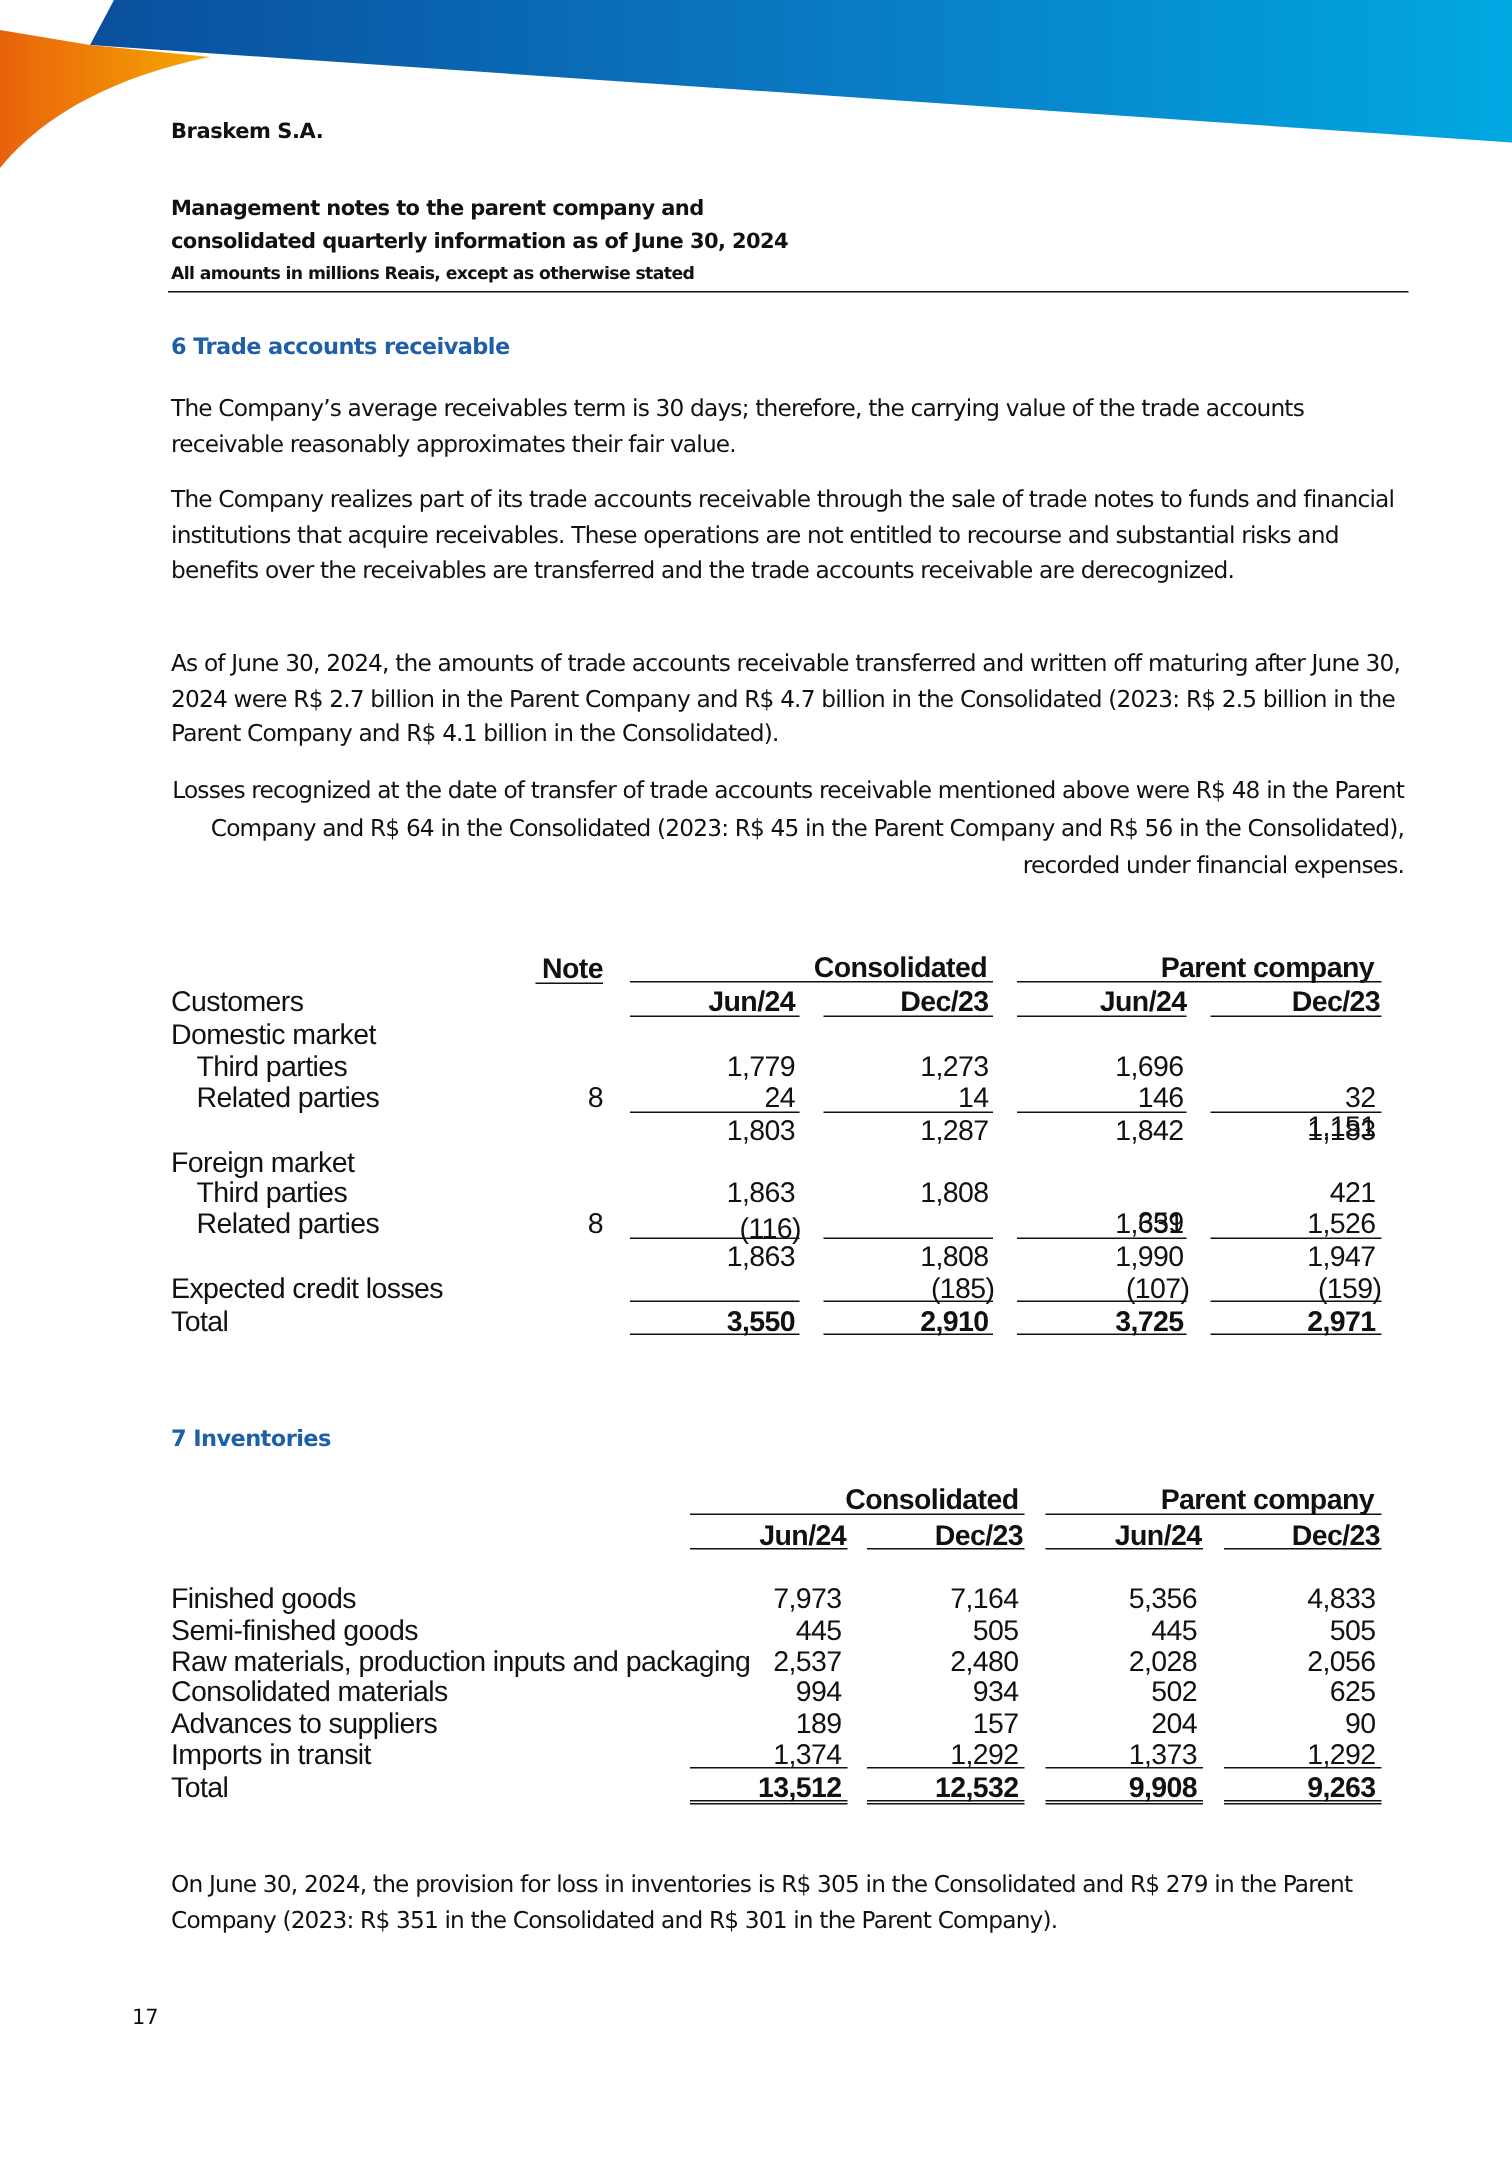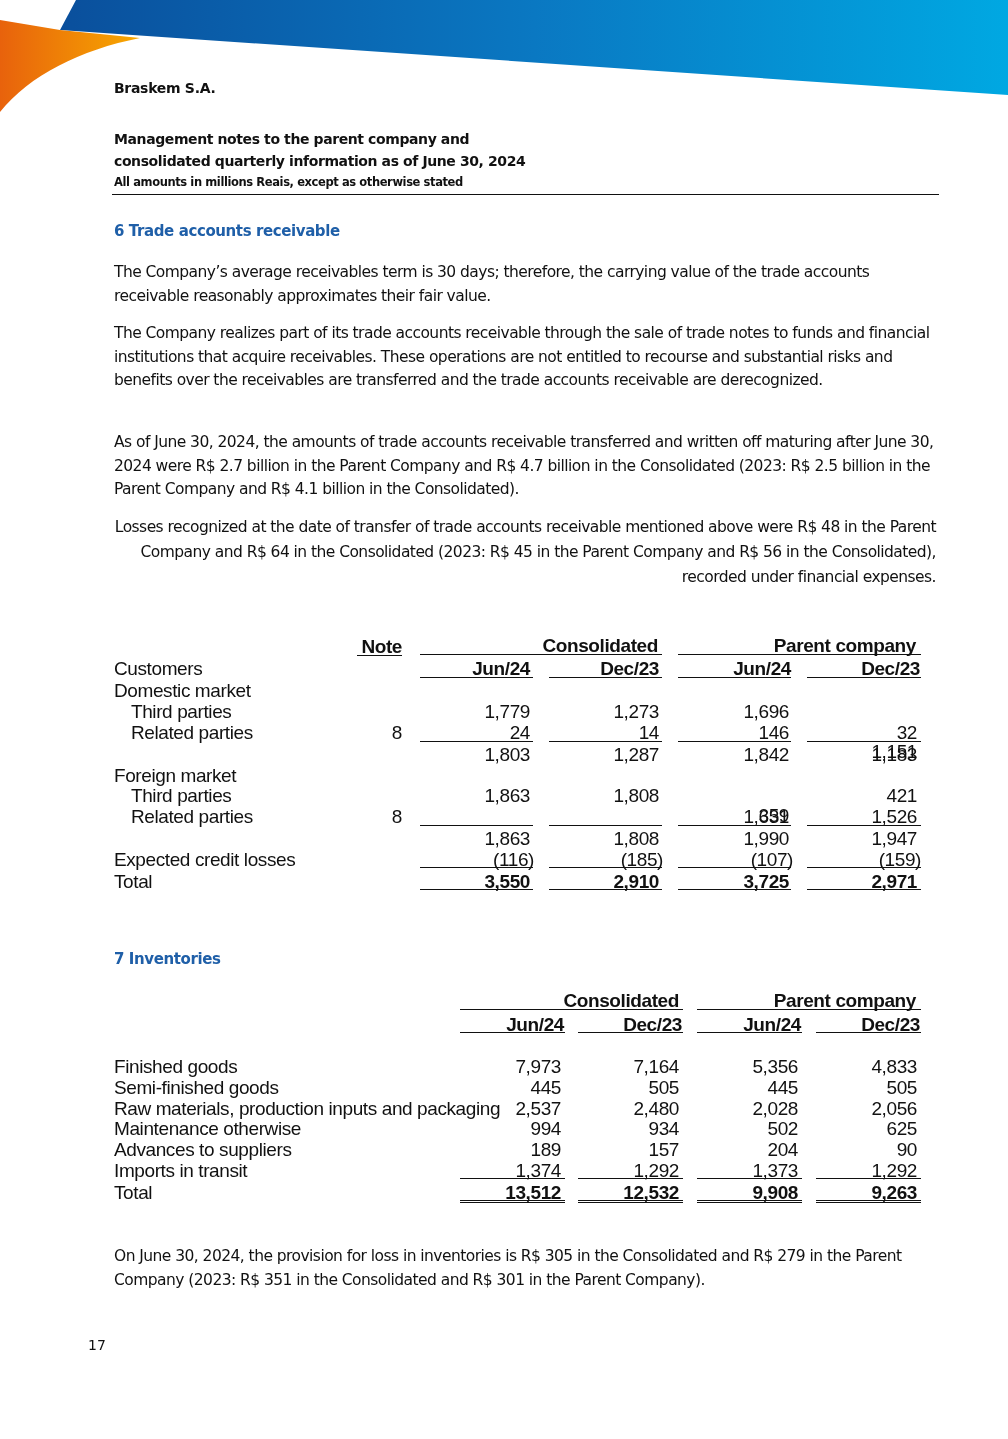--- a/index.html
+++ b/index.html
@@ -111,21 +111,21 @@
   <div class="ul" style="left:549px;width:113px;top:825px;"></div>
   <div class="ul" style="left:678px;width:113px;top:825px;"></div>
   <div class="ul" style="left:807px;width:114px;top:825px;"></div>
 
   <div class="cell r" style="left:420px;width:110px;top:828px;">1,863</div>
   <div class="cell r" style="left:549px;width:110px;top:828px;">1,808</div>
   <div class="cell r" style="left:678px;width:111px;top:828px;">1,990</div>
   <div class="cell r" style="left:807px;width:110px;top:828px;">1,947</div>
 
   <div class="cell" style="left:114px;top:849px;">Expected credit losses</div>
-  <div class="cell r" style="left:420px;width:114px;top:849px;">(116)</div>
+  <div class="cell r" style="left:420px;width:114px;top:809px;">(116)</div>
   <div class="cell r" style="left:549px;width:114px;top:849px;">(185)</div>
   <div class="cell r" style="left:678px;width:115px;top:849px;">(107)</div>
   <div class="cell r" style="left:807px;width:114px;top:849px;">(159)</div>
   <div class="ul" style="left:420px;width:113px;top:867px;"></div>
   <div class="ul" style="left:549px;width:113px;top:867px;"></div>
   <div class="ul" style="left:678px;width:113px;top:867px;"></div>
   <div class="ul" style="left:807px;width:114px;top:867px;"></div>
 
   <div class="cell" style="left:114px;top:871px;">Total</div>
   <div class="cell r b" style="left:420px;width:110px;top:871px;">3,550</div>
@@ -166,21 +166,21 @@
   <div class="cell r" style="left:578px;width:101px;top:1077px;">505</div>
   <div class="cell r" style="left:697px;width:101px;top:1077px;">445</div>
   <div class="cell r" style="left:816px;width:101px;top:1077px;">505</div>
 
   <div class="cell" style="left:114px;top:1098px;">Raw materials, production inputs and packaging</div>
   <div class="cell r" style="left:460px;width:101px;top:1098px;">2,537</div>
   <div class="cell r" style="left:578px;width:101px;top:1098px;">2,480</div>
   <div class="cell r" style="left:697px;width:101px;top:1098px;">2,028</div>
   <div class="cell r" style="left:816px;width:101px;top:1098px;">2,056</div>
 
-  <div class="cell" style="left:114px;top:1118px;">Maintenance otherwise</div>
+  <div class="cell" style="left:114px;top:1118px;">Consolidated materials</div>
   <div class="cell r" style="left:460px;width:101px;top:1118px;">994</div>
   <div class="cell r" style="left:578px;width:101px;top:1118px;">934</div>
   <div class="cell r" style="left:697px;width:101px;top:1118px;">502</div>
   <div class="cell r" style="left:816px;width:101px;top:1118px;">625</div>
 
   <div class="cell" style="left:114px;top:1139px;">Advances to suppliers</div>
   <div class="cell r" style="left:460px;width:101px;top:1139px;">189</div>
   <div class="cell r" style="left:578px;width:101px;top:1139px;">157</div>
   <div class="cell r" style="left:697px;width:101px;top:1139px;">204</div>
   <div class="cell r" style="left:816px;width:101px;top:1139px;">90</div>

